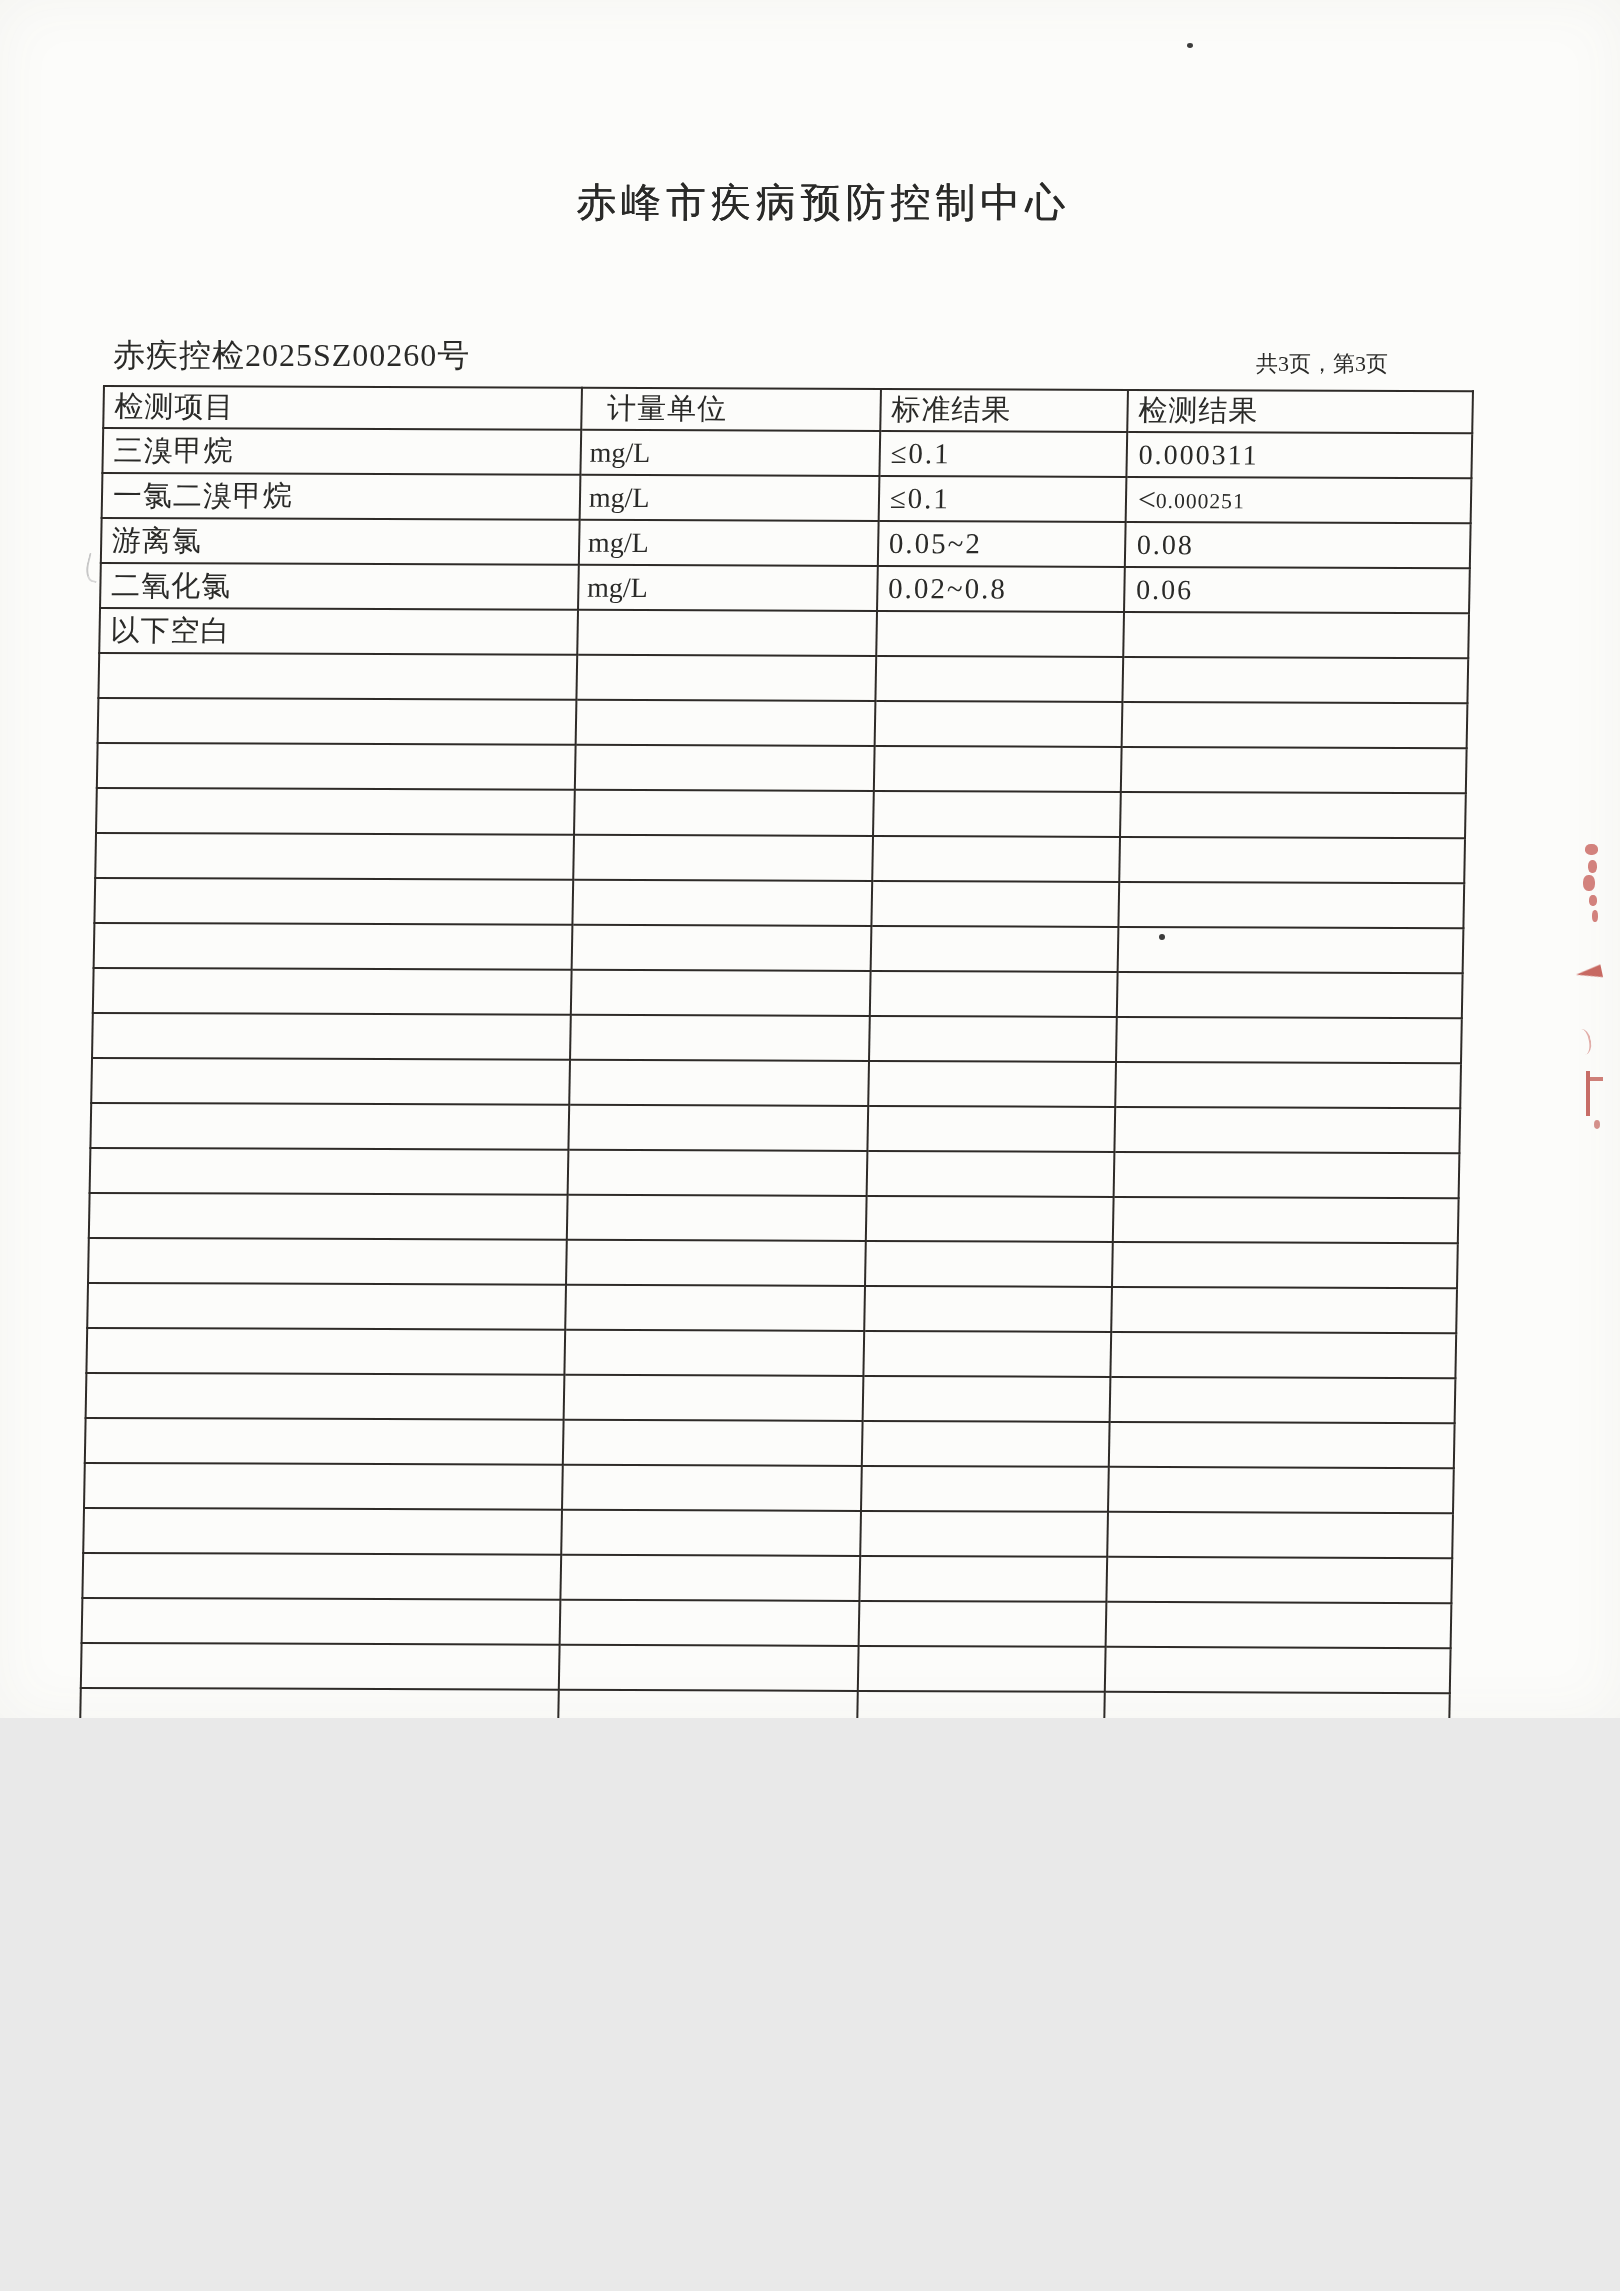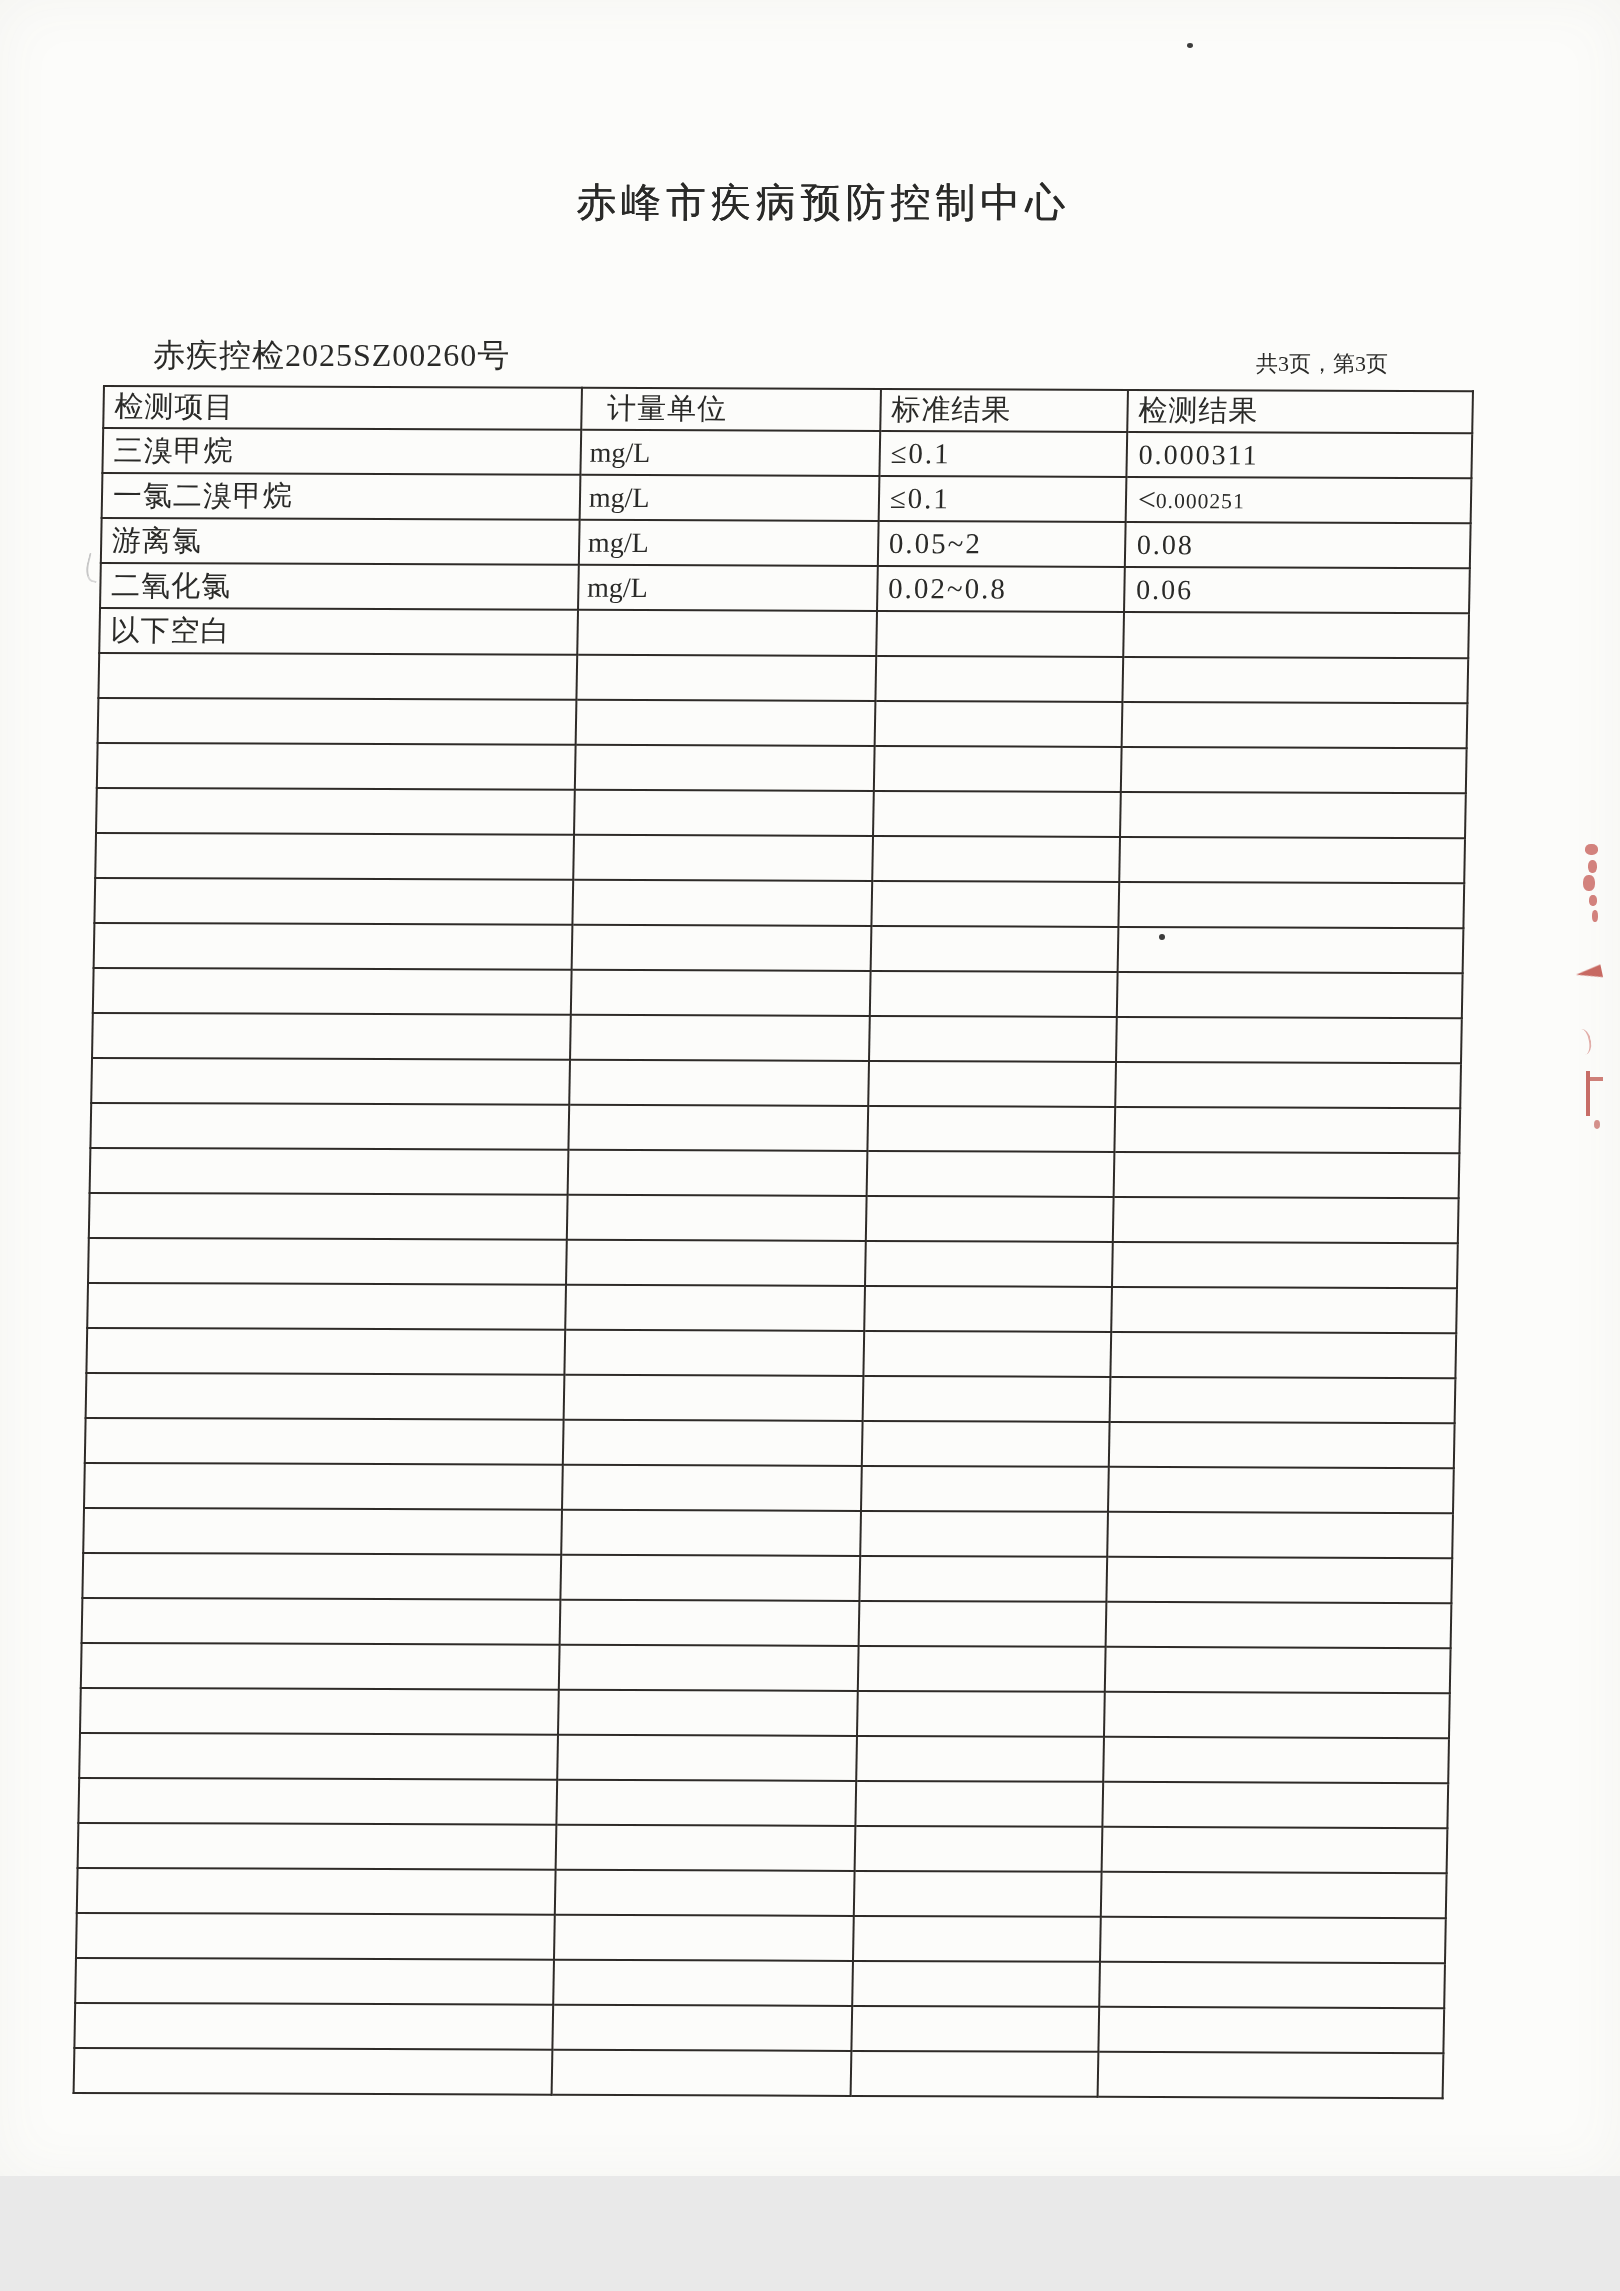--- a/index.html
+++ b/index.html
@@ -1,37 +1,37 @@
 <!DOCTYPE html>
 <html><head>
 <meta charset="utf-8">
 <style>
   html,body{margin:0;padding:0;background:#e9e9e9;}
   .page{
     position:relative;
-    width:1620px;height:2176px;
+    width:1620px;height:1718px;
     background:#fcfcfa;
     overflow:hidden;
     font-family:"Liberation Serif","DejaVu Serif",serif;
     color:#2a2a28;
     box-shadow:inset 0 0 59px rgba(90,90,80,0.05);
   }
   .org-name{
     position:absolute;left:576px;top:175px;
     font-size:40px;letter-spacing:4.9px;white-space:nowrap;
     text-shadow:0.4px 0 0 currentColor;
   }
   .report-title{
     position:absolute;left:532px;top:223px;
     font-size:68px;letter-spacing:86px;white-space:nowrap;
     text-shadow:0.8px 0 0 currentColor;
   }
   .doc-number{
     position:absolute;left:113px;top:334px;
-    font-size:32px;letter-spacing:1px;white-space:nowrap;margin-left:40px;
+    font-size:32px;letter-spacing:1px;white-space:nowrap;
   }
   .page-info{
     position:absolute;left:1256px;top:349px;
     font-size:22px;white-space:nowrap;
   }
   table.rtable{
     position:absolute;left:103px;top:385px;
     width:1369px;
     border-collapse:collapse;table-layout:fixed;
     transform-origin:0 0;

